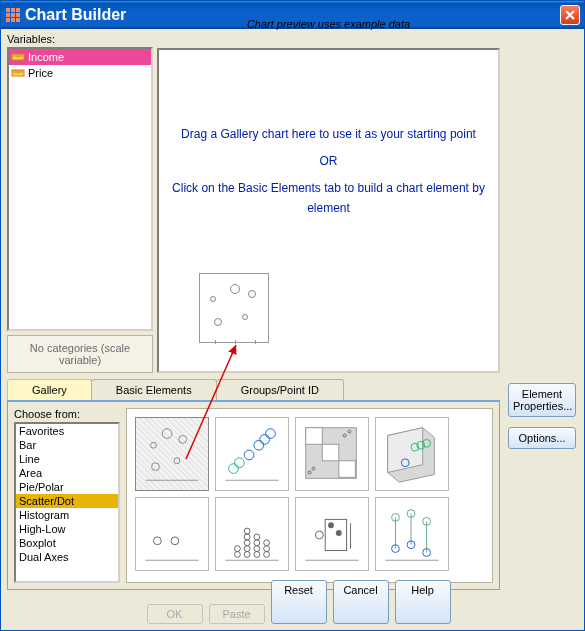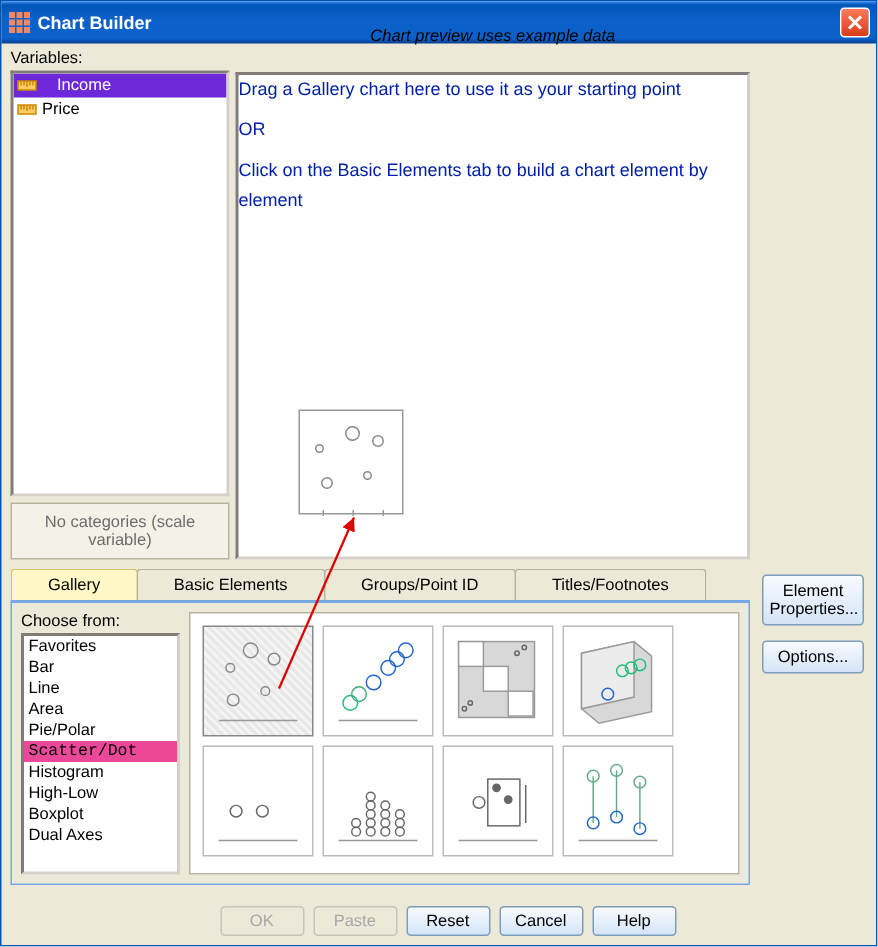--- a/index.html
+++ b/index.html
@@ -1,55 +1,55 @@
 <!DOCTYPE html>
 <html><head>
 <meta charset="utf-8">
 <style>
   * { box-sizing: border-box; margin: 0; padding: 0; }
   body { font-family: Tahoma, Arial, sans-serif; font-size: 11px; background: #fff; }
   .window { width: 585px; height: 631px; border: 1px solid #0055b7; background: #ece9d8; position: relative; }
   .titlebar { height: 28px; background: linear-gradient(to bottom, #3b8ef2 0%, #0055b7 8%, #0b60c9 40%, #0b60c9 88%, #083f8d 100%); display: flex; align-items: center; padding: 0 4px; color: #fff; }
   .titlebar .app-icon { width: 16px; height: 16px; margin-right: 4px; display: flex; flex-wrap: wrap; }
   .titlebar .app-icon span { width: 4px; height: 4px; margin: 0.5px; background: #e86; }
-  .titlebar .title { font-weight: bold; font-size: 12px; flex: 1; }
+  .titlebar .title { font-weight: bold; font-size: 16px; flex: 1; }
   .close-btn { width: 20px; height: 20px; background: linear-gradient(to bottom,#ff7a5a,#d63d1a); border:1px solid #fff; border-radius:3px; color:#fff; font-weight:bold; font-size:12px; display:flex; align-items:center; justify-content:center; cursor:pointer; }
   .content { position:absolute; top:28px; left:0; right:0; bottom:0; padding:4px 6px 4px 6px; }
   .upper { display:flex; gap:4px; height: 340px; }
   .leftcol { width:146px; display:flex; flex-direction:column; }
   .varlabel { font-size:11px; margin-bottom:2px; }
   .varlist { flex:1; background:#fff; border:2px inset #d4d0c8; overflow:auto; }
   .varitem { display:flex; align-items:center; padding:1px 2px; }
-  .varitem.selected { background:#6d28d9; color:#fff;gap:10px; }
+  .varitem.selected { background:#ec4899; color:#fff; }
   .ruler-icon { width:14px; height:14px; margin-right:3px; display:inline-block; }
   .catbox { margin-top:4px; height:38px; background:#f4f2e6; border:1px solid #b7b49e; display:flex; align-items:center; justify-content:center; text-align:center; color:#6b6b6b; padding:2px; }
   .preview { flex:1; background:#fff; border:2px inset #d4d0c8; position:relative; }
   .previewlabel { position:absolute; top:-15px; width:100%; text-align:center; font-style:italic; }
   .previewlabel-wrap { height:15px; }
-  .instr { color:#0020a8; text-align:left; font-size:12px; line-height:1.6; }
+  .instr { color:#0020a8; text-align:center; font-size:12px; margin-top:75px; line-height:1.6; }
   .drag-thumb { position:absolute; left:40px; bottom:28px; width:70px; height:70px; border:1px solid #999; background:#fff; }
   .drag-thumb .dtick { position:absolute; bottom:-2px; height:4px; width:1px; background:#999; }
   .drag-thumb .dcirc { position:absolute; border:1px solid #888; border-radius:50%; }
   .arrow-line { position:absolute; }
   .tabrow { display:flex; margin-top:6px; }
   .tab { padding:4px 24px; background:#ece9d8; border:1px solid #b7b49e; border-bottom:none; margin-right:-1px; border-top-left-radius:3px; border-top-right-radius:3px; cursor:pointer; }
   .tab.active { background:#fff7c5; border-color:#d3c774; }
   .gallerypanel { border:1px solid #77a7e2; border-top:2px solid #77a7e2; background:#ece9d8; padding:6px; height:190px; display:flex; gap:6px; position:relative; }
   .choosefrom { width:106px; height:100%; display:flex; flex-direction:column; }
   .chooselabel { margin-bottom:2px; }
   .chooselist { flex:1; background:#fff; border:2px inset #d4d0c8; overflow:auto; }
   .chooseitem { padding:1px 3px; cursor:pointer; }
-  .chooseitem.selected { background:#ec4899;font-family:Liberation Mono, monospace; }
+  .chooseitem.selected { background:#eab308; }
   .thumbs { flex:1; border:1px solid #b7b49e; background:#fff; display:grid; grid-template-columns: repeat(4, 74px); grid-template-rows: repeat(2, 74px); gap:6px; padding:8px; align-content:start; }
   .thumb { width:74px; height:74px; border:1px solid #bbb; background:#fff; position:relative; }
   .thumb.sel { border:1px solid #888; background: repeating-linear-gradient(45deg,#e8e8e8 0,#e8e8e8 2px,#f4f4f4 2px,#f4f4f4 4px);}
   .thumb svg { width:100%; height:100%; }
   .sidebtns { position:absolute; right:8px; top:354px; width:68px; display:flex; flex-direction:column; gap:10px; }
   .btn3d { background: linear-gradient(to bottom,#f8fbff,#d4e4f7); border:1px solid #7b9ebd; border-radius:3px; padding:4px 4px; text-align:center; cursor:pointer; font-size:11px; }
-  .btn3d.disabled { color:#a8a8a8; background:#ece9d8; border-color:#c8c4b5; cursor:default; }
+  .btn3d.disabled { color:#a8a8a8; background:#ece9d8; border-color:#c8c4b5; cursor:default;margin-top:24px; }
   .bottombar { position:absolute; bottom:6px; width:100%; display:flex; justify-content:center; gap:6px; }
   .bottombar .btn3d { width:56px; padding:3px 0; }
   .rightgap { width:78px; }
   .mainarea { display:flex; }
   .leftside { flex:1; }
 </style>
 </head>
 <body>
 
 <div class="window">
@@ -128,21 +128,20 @@
                 <div class="dtick" style="left:55px;"></div>
               </div>
             </div>
           </div>
         </div>
 
         <div class="tabrow" id="tabrow">
             <div class="tab active">Gallery</div>
             <div class="tab">Basic Elements</div>
             <div class="tab">Groups/Point ID</div>
-            <div class="tab">Titles/Footnotes</div>
           </div>
         <div class="gallerypanel">
           <div class="choosefrom">
             <div class="chooselabel">Choose from:</div>
             <div class="chooselist" id="chooselist">
                 <div class="chooseitem">Favorites</div>
                 <div class="chooseitem">Bar</div>
                 <div class="chooseitem">Line</div>
                 <div class="chooseitem">Area</div>
                 <div class="chooseitem">Pie/Polar</div>

